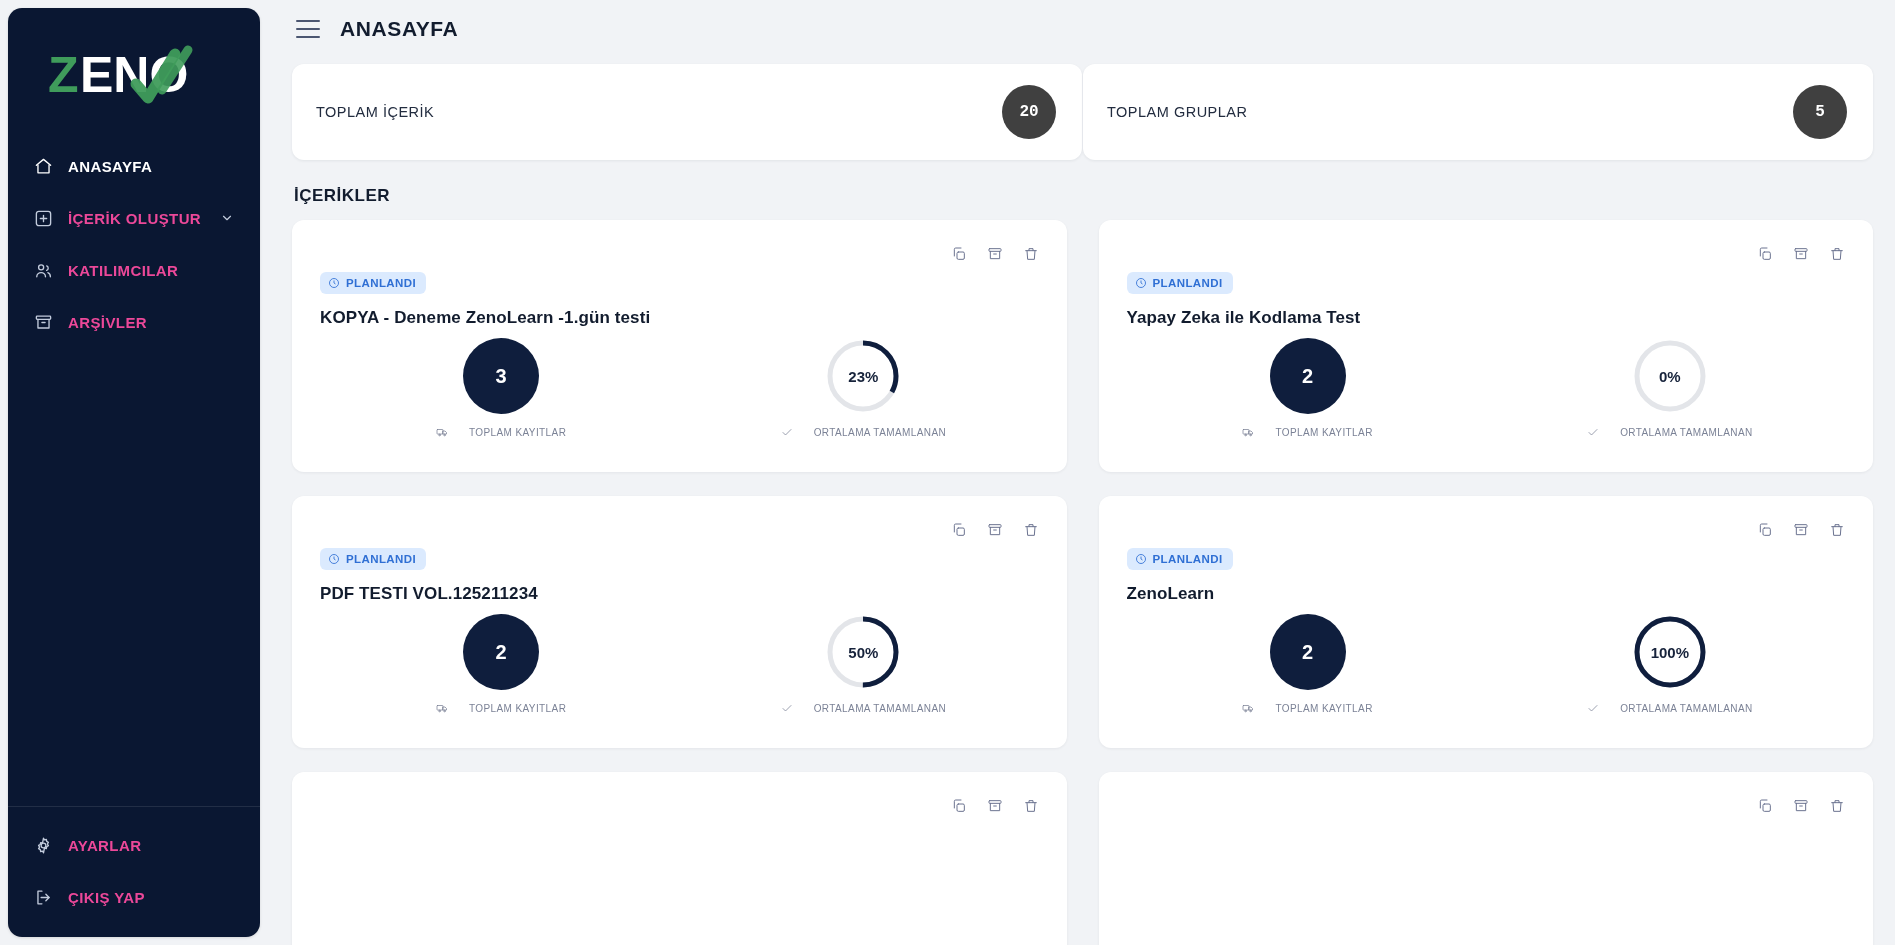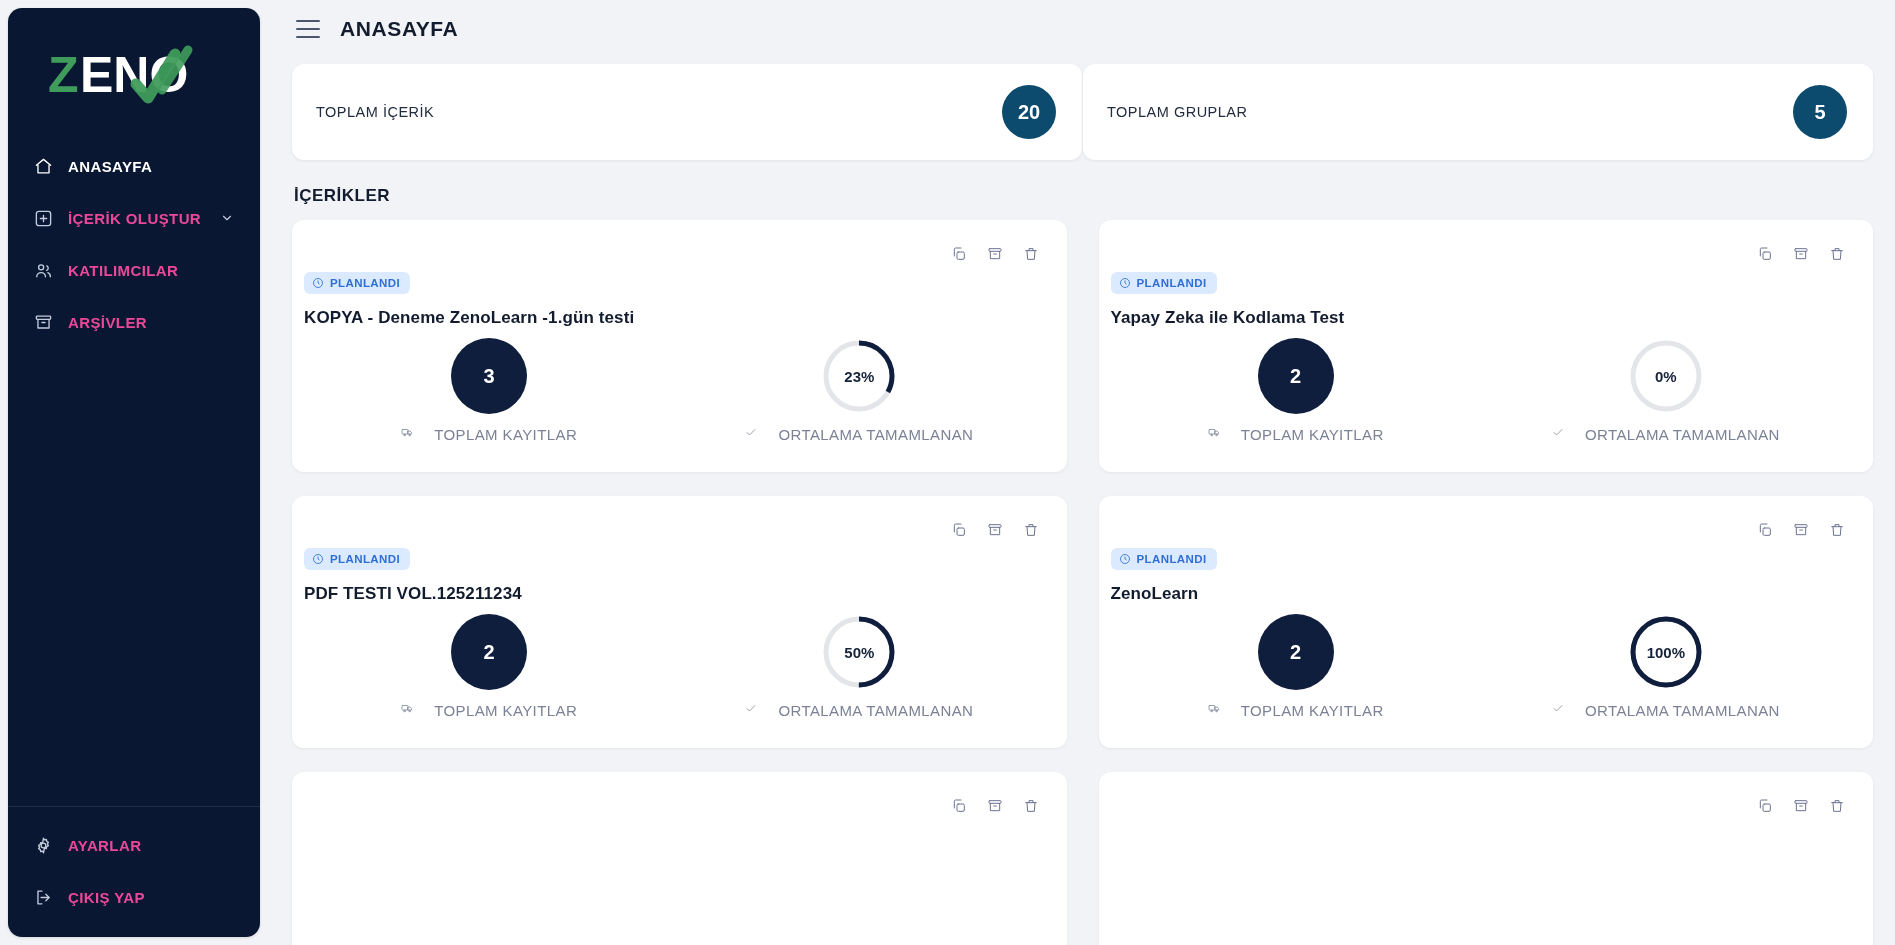--- a/index.html
+++ b/index.html
@@ -51,33 +51,33 @@
   
   .stats { display: flex; gap: 1px; margin-top: 6px; }
   .stat-card {
     flex: 1 1 0; background: #fff; border-radius: 12px;
     height: 96px; display: flex; align-items: center; justify-content: space-between;
     padding: 0 26px 0 24px; box-shadow: 0 1px 3px rgba(16,24,40,.07);
   }
   .stat-label { font-size: 14.5px; color: #222c3f; letter-spacing: .5px; }
   .badge-circle {
     width: 54px; height: 54px; border-radius: 50%;
-    background: #0c4a6e; color: #fff;
+    background: #404040; color: #fff;
     display: flex; align-items: center; justify-content: center;
-    font-size: 20px; font-weight: 700;
+    font-size: 16px; font-weight: 700; font-family: Liberation Mono, monospace;
   }
 
   
   .section-title { font-size: 17px; font-weight: 700; color: #121c2e; letter-spacing: .5px; margin: 26px 0 14px 2px; }
 
   
   .grid { display: grid; grid-template-columns: 1fr 1fr; gap: 24px 32px; }
   .content-card {
     background: #fff; border-radius: 12px; position: relative;
-    height: 252px; padding: 20px 22px 0 12px;
+    height: 252px; padding: 20px 22px 0 28px;
     box-shadow: 0 1px 3px rgba(16,24,40,.06);
   }
   .card-actions { position: absolute; top: 26px; right: 28px; display: flex; gap: 20px; }
   .act { width: 16px; height: 16px; cursor: pointer; }
   .act svg { width: 16px; height: 16px; stroke: #6b7390; fill: none; stroke-width: 1.5; stroke-linecap: round; stroke-linejoin: round; }
   .status-badge {
     display: inline-flex; align-items: center; gap: 6px;
     background: #dbeafe; color: #2f6fd4;
     border-radius: 6px; padding: 5px 10px 5px 8px;
     font-size: 11.5px; font-weight: 600; letter-spacing: .4px;
@@ -94,22 +94,22 @@
     display: flex; align-items: center; justify-content: center;
     font-size: 20px; font-weight: 700;
   }
   .donut { position: relative; width: 76px; height: 76px; }
   .donut svg { transform: rotate(-90deg); display: block; }
   .donut-val {
     position: absolute; inset: 0; display: flex; align-items: center; justify-content: center;
     font-size: 15px; font-weight: 700; color: #17233b;
   }
   .metric-label {
-    margin-top: 12px; font-size: 15px; color: #7b8296; letter-spacing: .4px;
-    display: flex; align-items: flex-start; gap: 21px; white-space: nowrap;
+    margin-top: 12px; font-size: 10px; color: #7b8296; letter-spacing: .4px;
+    display: flex; align-items: flex-end; gap: 21px; white-space: nowrap;
   }
   .metric-label svg { width: 12px; height: 12px; stroke: #7b8296; fill: none; stroke-width: 1.5; stroke-linecap: round; stroke-linejoin: round; }
 </style>
 </head>
 <body>
 
 <div class="app">
 
   <div class="sidebar-wrap">
     <nav class="sidebar">

